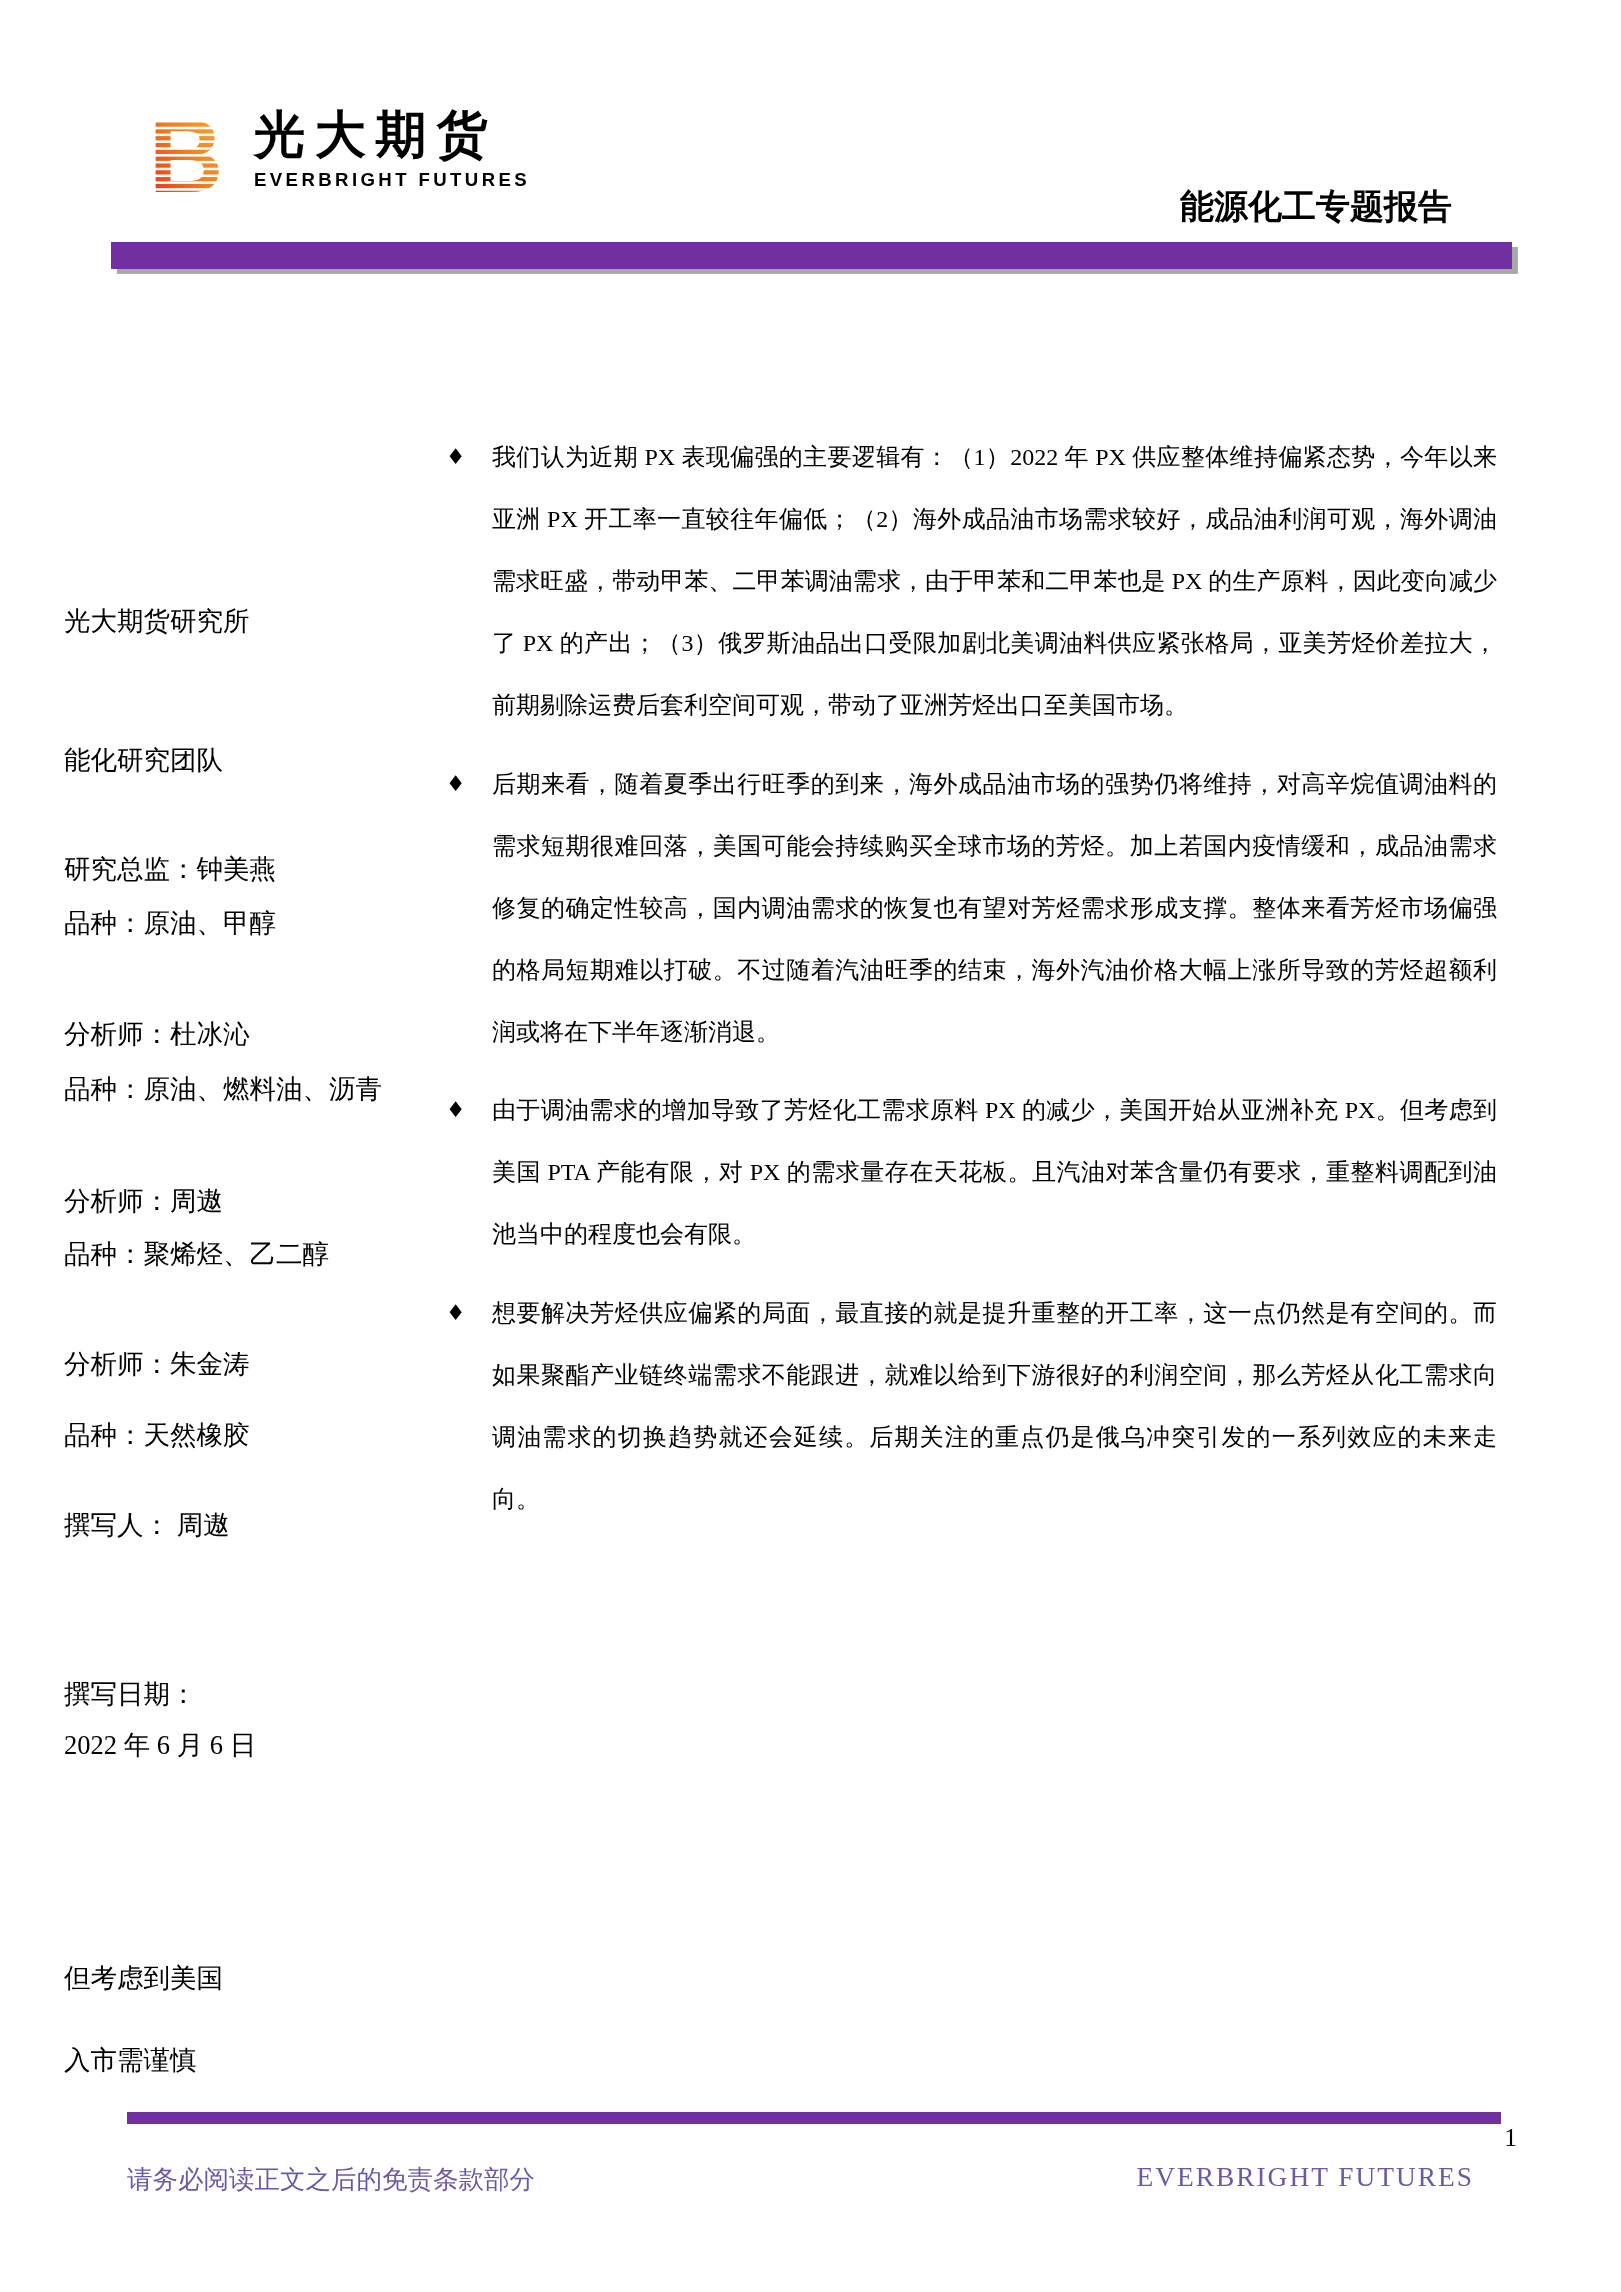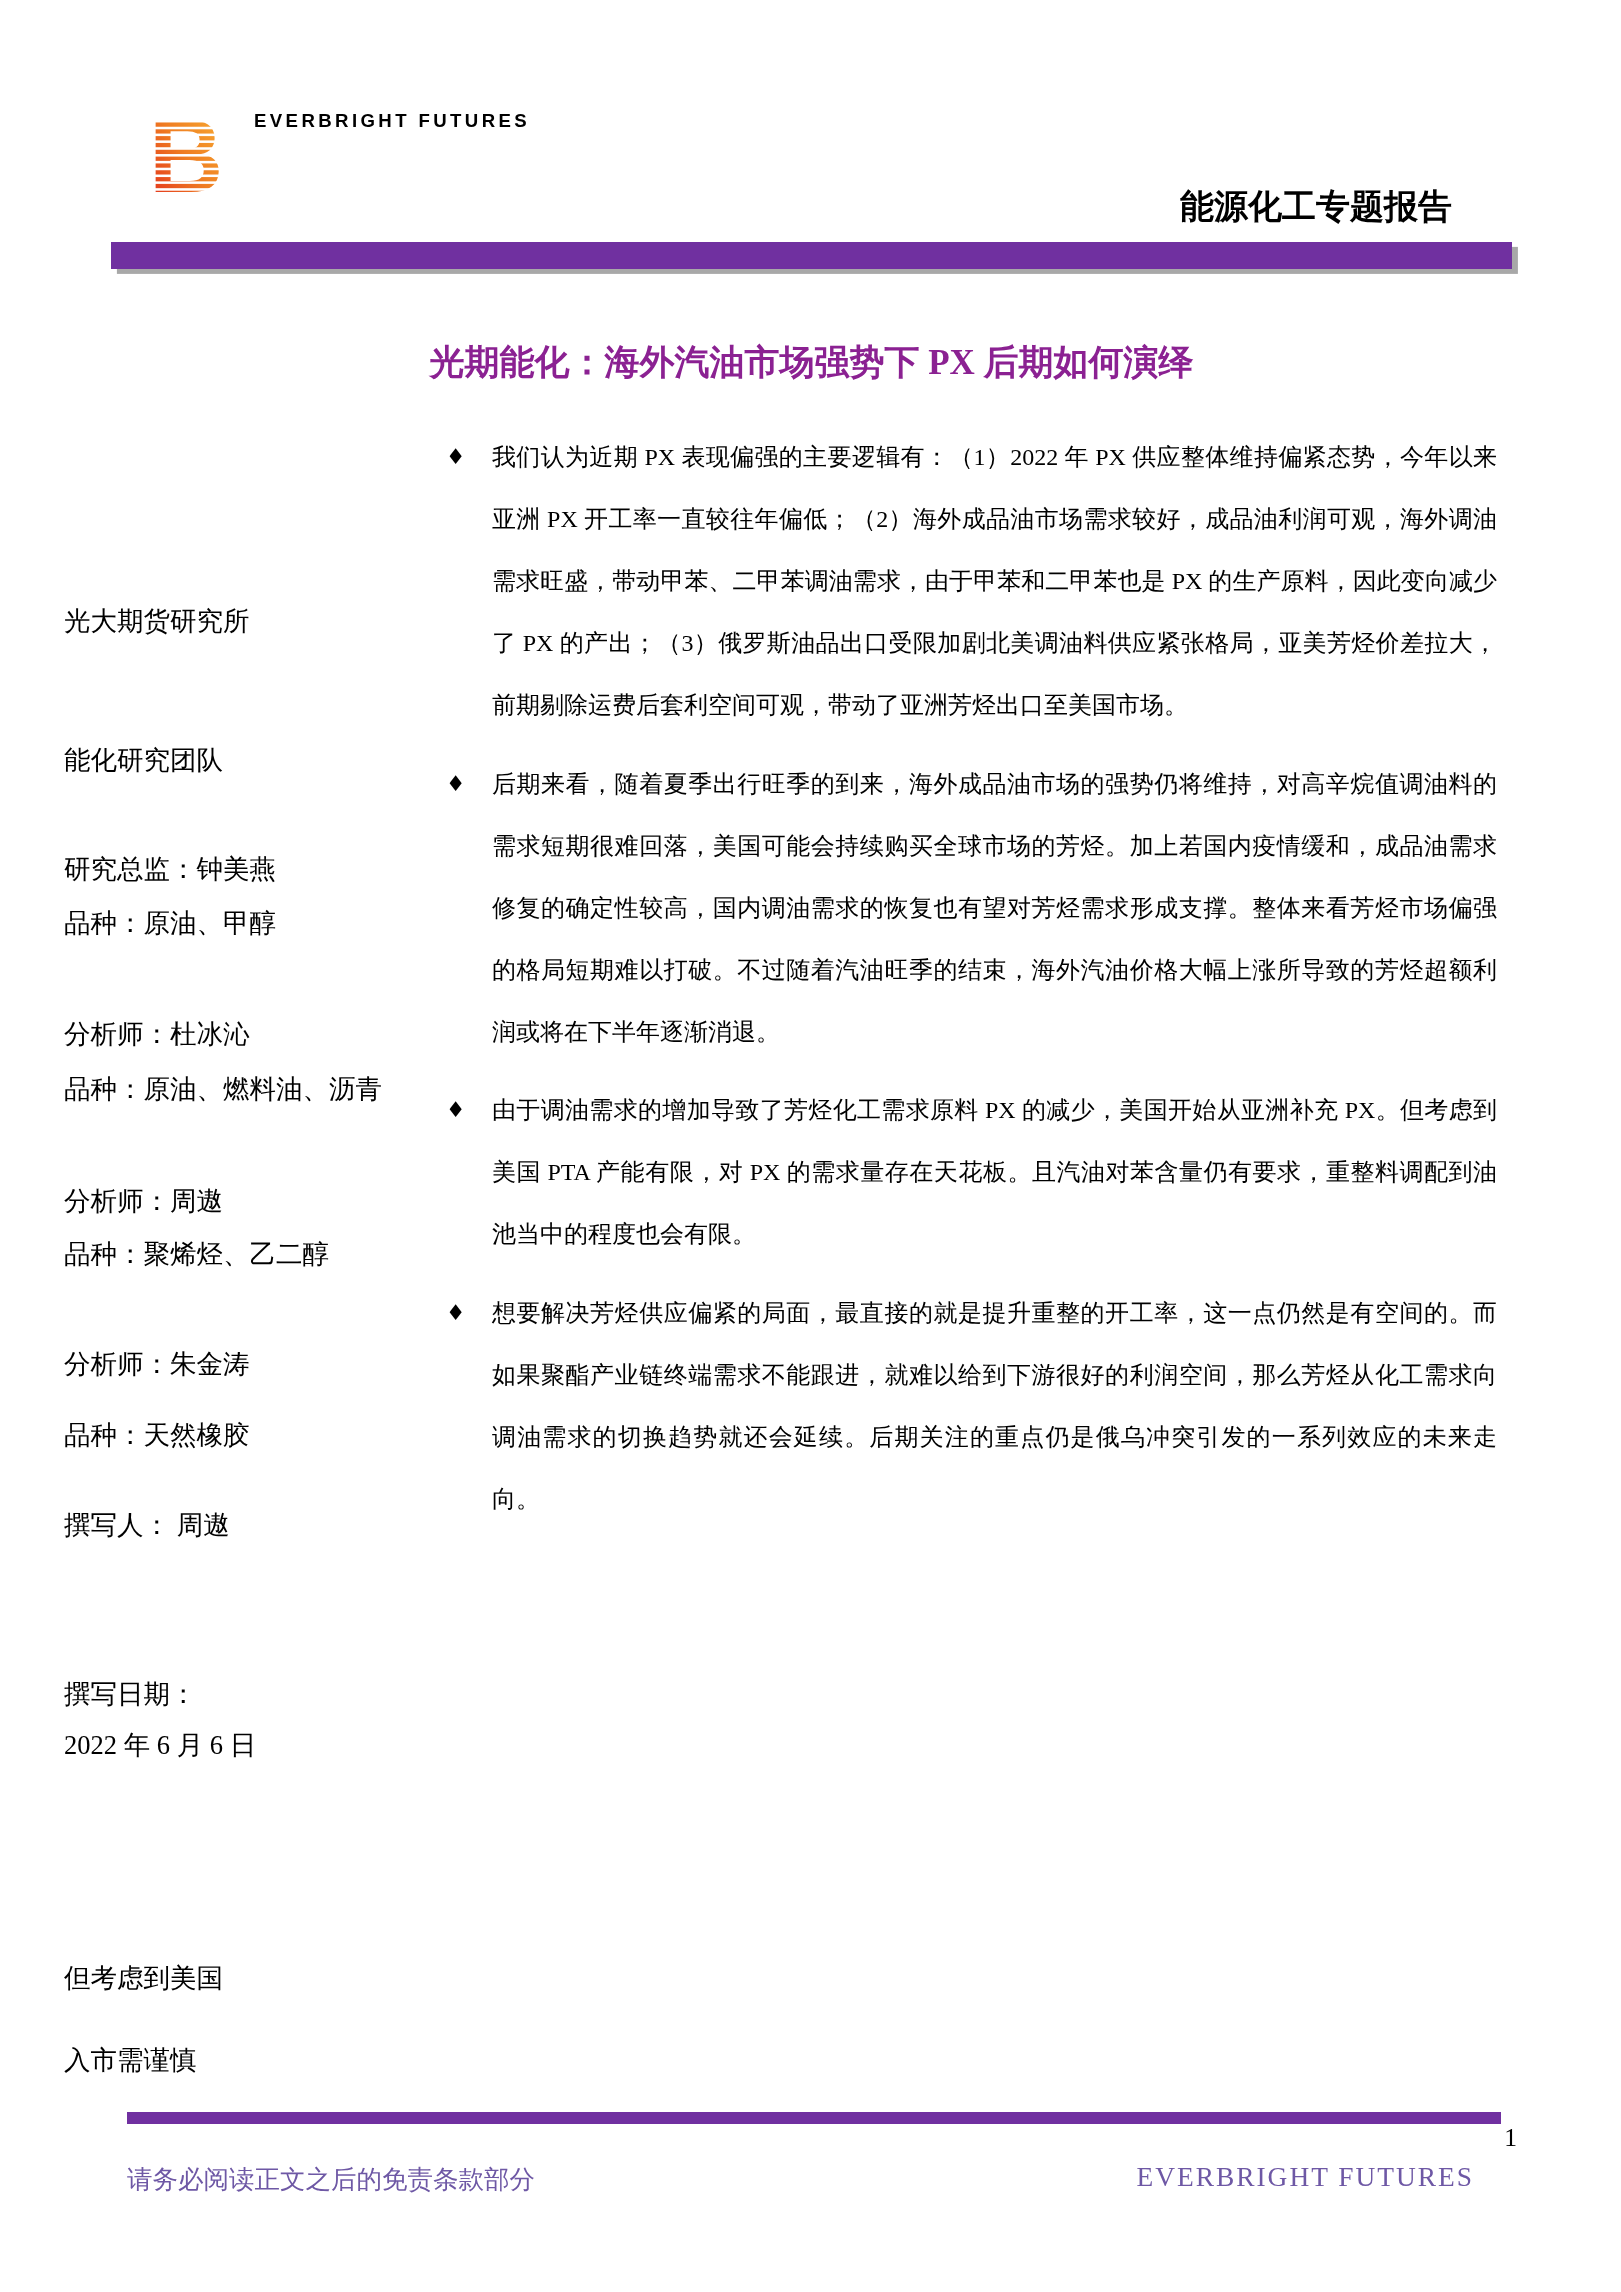--- a/index.html
+++ b/index.html
@@ -80,29 +80,29 @@
           <rect x="0" y="63" width="80" height="2.6" fill="#000"></rect>
           <rect x="0" y="70" width="80" height="2.6" fill="#000"></rect>
           <rect x="0" y="77" width="80" height="2.6" fill="#000"></rect>
           <rect x="0" y="84" width="80" height="2.6" fill="#000"></rect>
           <rect x="0" y="91" width="80" height="2.6" fill="#000"></rect>
         </mask>
       </defs>
       <text x="40" y="88" text-anchor="middle" font-size="106" font-weight="bold" font-family="Liberation Sans, sans-serif" fill="url(#bgrad)" mask="url(#stripes)">B</text>
     </svg>
     <div class="logo-text">
+      <div class="logo-cn">光大期货</div>
       <div class="logo-en">EVERBRIGHT FUTURES</div>
     </div>
   </div>
 
   <div class="report-type">能源化工专题报告</div>
 
   <div class="header-bar"></div>
 
-  <div class="doc-title">光期能化：海外汽油市场强势下 PX 后期如何演绎</div>
 
   <div class="side-line bold" style="top:603px">光大期货研究所</div>
   <div class="side-line bold" style="top:742px">能化研究团队</div>
   <div class="side-line" style="top:851px">研究总监：钟美燕</div>
   <div class="side-line" style="top:905px">品种：原油、甲醇</div>
   <div class="side-line" style="top:1016px">分析师：杜冰沁</div>
   <div class="side-line" style="top:1071px">品种：原油、燃料油、沥青</div>
   <div class="side-line" style="top:1183px">分析师：周遨</div>
   <div class="side-line" style="top:1236px">品种：聚烯烃、乙二醇</div>
   <div class="side-line" style="top:1346px">分析师：朱金涛</div>

